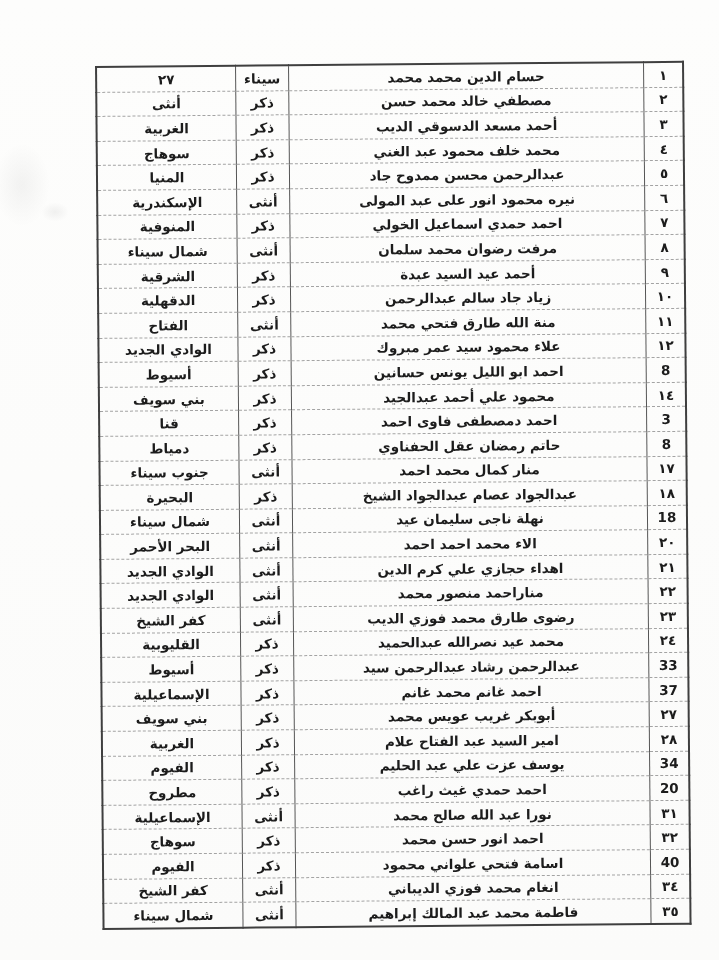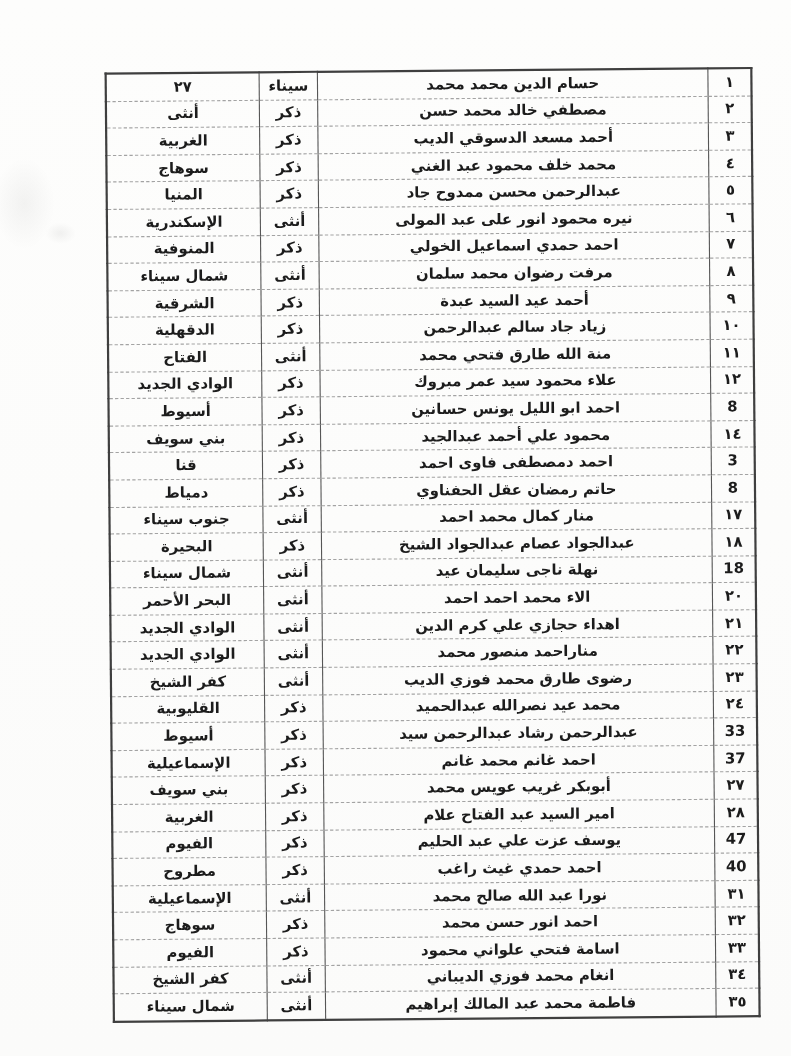--- a/index.html
+++ b/index.html
@@ -229,45 +229,45 @@
             <td class="gender-cell">ذكر</td>
             <td class="governorate-cell">بني سويف</td>
           </tr>
           <tr>
             <td class="row-number-cell">٢٨</td>
             <td class="name-cell">امير السيد عبد الفتاح علام</td>
             <td class="gender-cell">ذكر</td>
             <td class="governorate-cell">الغربية</td>
           </tr>
           <tr>
-            <td class="row-number-cell">47</td>
+            <td class="row-number-cell">34</td>
             <td class="name-cell">يوسف عزت علي عبد الحليم</td>
             <td class="gender-cell">ذكر</td>
             <td class="governorate-cell">الفيوم</td>
           </tr>
           <tr>
-            <td class="row-number-cell">40</td>
+            <td class="row-number-cell">20</td>
             <td class="name-cell">احمد حمدي غيث راغب</td>
             <td class="gender-cell">ذكر</td>
             <td class="governorate-cell">مطروح</td>
           </tr>
           <tr>
             <td class="row-number-cell">٣١</td>
             <td class="name-cell">نورا عبد الله صالح محمد</td>
             <td class="gender-cell">أنثى</td>
             <td class="governorate-cell">الإسماعيلية</td>
           </tr>
           <tr>
             <td class="row-number-cell">٣٢</td>
             <td class="name-cell">احمد انور حسن محمد</td>
             <td class="gender-cell">ذكر</td>
             <td class="governorate-cell">سوهاج</td>
           </tr>
           <tr>
-            <td class="row-number-cell">٣٣</td>
+            <td class="row-number-cell">40</td>
             <td class="name-cell">اسامة فتحي علواني محمود</td>
             <td class="gender-cell">ذكر</td>
             <td class="governorate-cell">الفيوم</td>
           </tr>
           <tr>
             <td class="row-number-cell">٣٤</td>
             <td class="name-cell">انغام محمد فوزي الديباني</td>
             <td class="gender-cell">أنثى</td>
             <td class="governorate-cell">كفر الشيخ</td>
           </tr>

